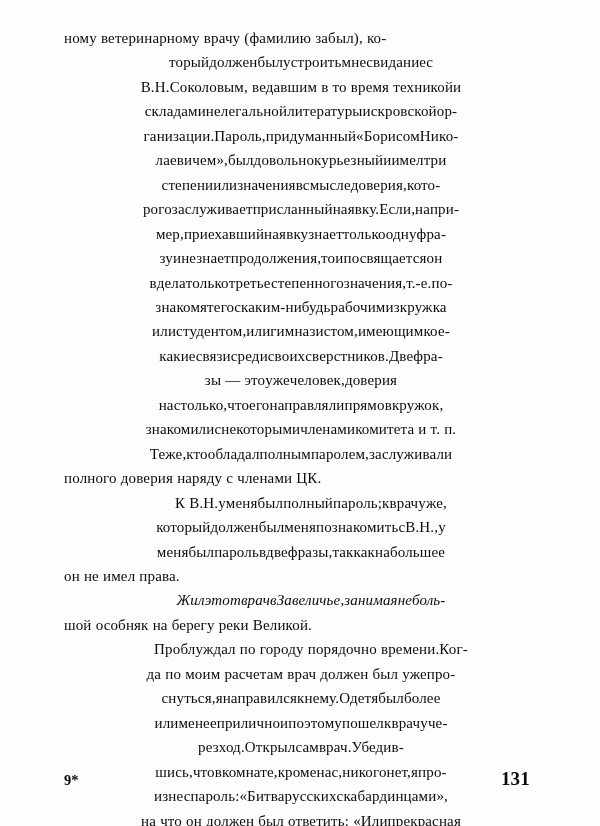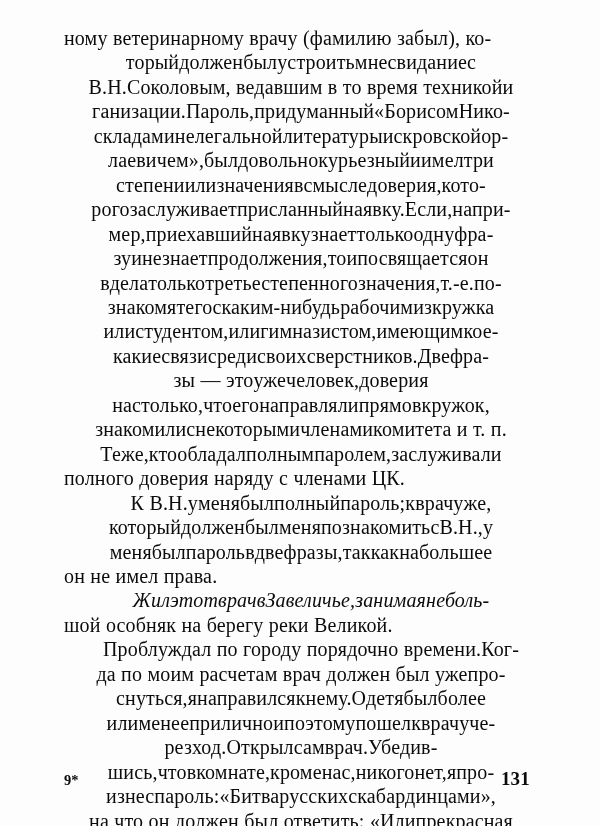--- a/index.html
+++ b/index.html
@@ -42,21 +42,21 @@
     letter-spacing: 0.15px;
     word-spacing: 0.2px;
     -moz-font-feature-settings: "liga" 0;
     font-feature-settings: "liga" 0;
   }
 
   
   .line {
     display: block;
     white-space: pre;
-    font-size: 20px;
+    font-size: 15px;
     line-height: 24.45px;
   }
 
   
   .line.j {
     display: flex;
     justify-content: center;
     white-space: normal;
   }
   .line.j > span { white-space: pre; }
@@ -106,32 +106,32 @@
           <span>свидание</span>
           <span>с</span>
         </span>
         <span class="line j">
           <span>В.</span>
           <span>Н.</span>
           <span>Соколовым, ведавшим в то время техникой</span>
           <span>и</span>
         </span>
         <span class="line j">
+          <span>складами</span>
+          <span>нелегальной</span>
+          <span>литературы</span>
+          <span>искровской</span>
+          <span>ор-</span>
+        </span>
+        <span class="line j">
           <span>ганизации.</span>
           <span>Пароль,</span>
           <span>придуманный</span>
           <span>«Борисом</span>
           <span>Нико-</span>
-        </span>
-        <span class="line j">
-          <span>складами</span>
-          <span>нелегальной</span>
-          <span>литературы</span>
-          <span>искровской</span>
-          <span>ор-</span>
         </span>
         <span class="line j">
           <span>лаевичем»,</span>
           <span>был</span>
           <span>довольно</span>
           <span>курьезный</span>
           <span>и</span>
           <span>имел</span>
           <span>три</span>
         </span>

